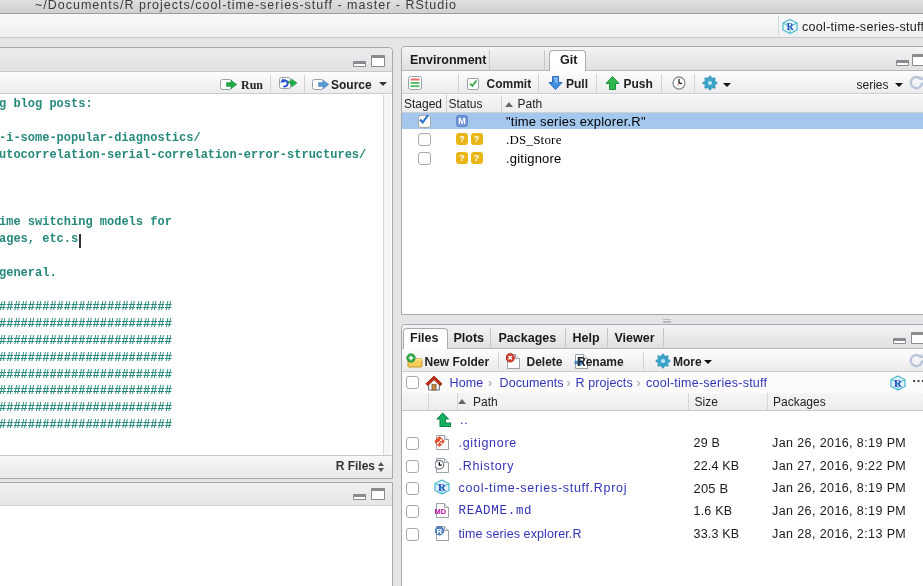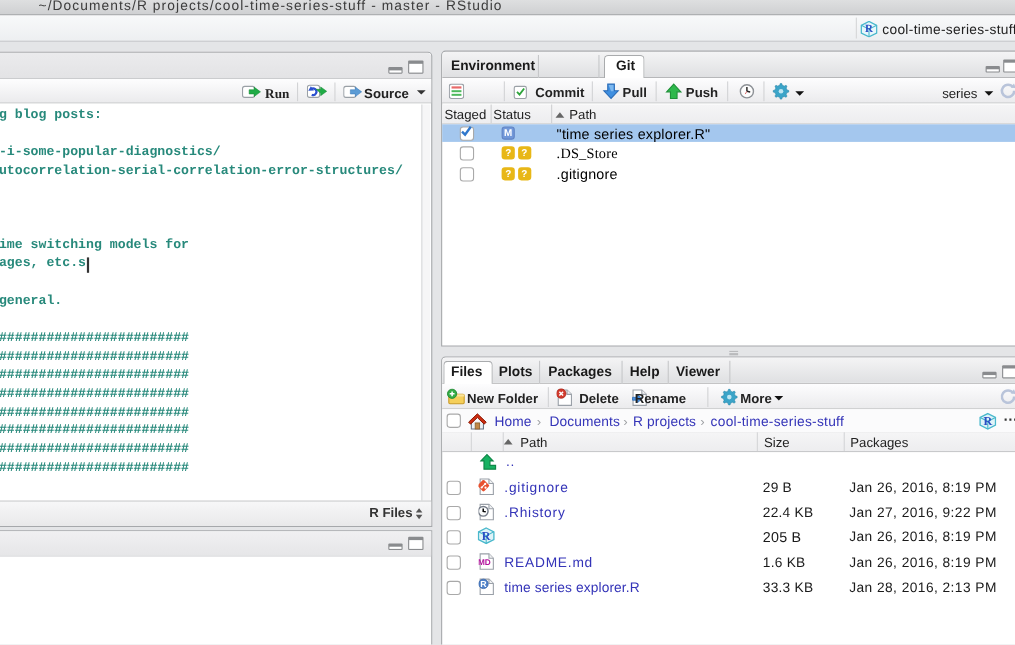--- a/index.html
+++ b/index.html
@@ -295,29 +295,30 @@
   <div class="abs link" style="left:56.5px;top:134px;font-size:12.5px;">.Rhistory</div>
   <div class="abs" style="left:291.5px;top:134px;font-size:12.5px;letter-spacing:0.2px;color:#1a1a1a;">22.4 KB</div>
   <div class="abs" style="left:370px;top:134px;font-size:12.5px;letter-spacing:0.4px;color:#1a1a1a;">Jan 27, 2016, 9:22 PM</div>
   <div class="checkbox" style="left:4px;top:157px;"></div>
   <div class="abs" style="left:32px;top:153.5px;"><svg width="16" height="16" viewBox="0 0 16 16">
 <polygon points="8,1 15,4.5 15,11.5 8,15 1,11.5 1,4.5" fill="#dff3f8" stroke="#49b8cc" stroke-width="1.2"></polygon>
 <polyline points="1,4.5 8,8 15,4.5" fill="none" stroke="#49b8cc" stroke-width="1"></polyline>
 <line x1="8" y1="8" x2="8" y2="15" stroke="#49b8cc" stroke-width="1"></line>
 <text x="8" y="11.5" font-family="Liberation Serif,serif" font-weight="bold" font-size="11" fill="#2b50c4" text-anchor="middle">R</text>
 </svg></div>
+  <div class="abs link" style="left:56.5px;top:156px;font-size:12.5px;">cool-time-series-stuff.Rproj</div>
   <div class="abs" style="left:291.5px;top:156px;font-size:13px;letter-spacing:0.2px;color:#1a1a1a;">205 B</div>
   <div class="abs" style="left:370px;top:156px;font-size:12.5px;letter-spacing:0.4px;color:#1a1a1a;">Jan 26, 2016, 8:19 PM</div>
   <div class="checkbox" style="left:4px;top:180px;"></div>
   <div class="abs" style="left:33px;top:176.5px;"><svg width="15" height="17" viewBox="0 0 15 17">
 <path d="M1.5 1.5 L9.5 1.5 L13.5 5.5 L13.5 15.5 L1.5 15.5 Z" fill="#fff" stroke="#9aa0a8"></path>
 <path d="M9.5 1.5 L9.5 5.5 L13.5 5.5" fill="#f0f1f3" stroke="#9aa0a8"></path>
 <text x="-0.5" y="11.6" font-family="Liberation Sans,sans-serif" font-weight="bold" font-size="7.5" fill="#b5129e">MD</text>
 </svg></div>
-  <div class="abs link" style="left:56.5px;top:179px;font-size:12.5px;">README.md</div>
+  <div class="abs link" style="left:56.5px;top:179px;font-size:12.5px;font-family:Liberation Mono, monospace;">README.md</div>
   <div class="abs" style="left:291.5px;top:179px;font-size:12.5px;letter-spacing:0.2px;color:#1a1a1a;">1.6 KB</div>
   <div class="abs" style="left:370px;top:179px;font-size:12.5px;letter-spacing:0.4px;color:#1a1a1a;">Jan 26, 2016, 8:19 PM</div>
   <div class="checkbox" style="left:4px;top:203px;"></div>
   <div class="abs" style="left:33px;top:199.5px;"><svg width="15" height="17" viewBox="0 0 15 17">
 <path d="M1.5 1.5 L9.5 1.5 L13.5 5.5 L13.5 15.5 L1.5 15.5 Z" fill="#fff" stroke="#9aa0a8"></path>
 <path d="M9.5 1.5 L9.5 5.5 L13.5 5.5" fill="#f0f1f3" stroke="#9aa0a8"></path>
 <circle cx="4.5" cy="5.8" r="4.3" fill="#4d80c9" stroke="#3b66a8" stroke-width="0.7"></circle>
 <text x="4.5" y="8.9" font-family="Liberation Sans,sans-serif" font-weight="bold" font-size="8" fill="#fff" text-anchor="middle">R</text>
 </svg></div>
   <div class="abs link" style="left:56.5px;top:202px;font-size:12.5px;letter-spacing:0.1px;">time series explorer.R</div>

